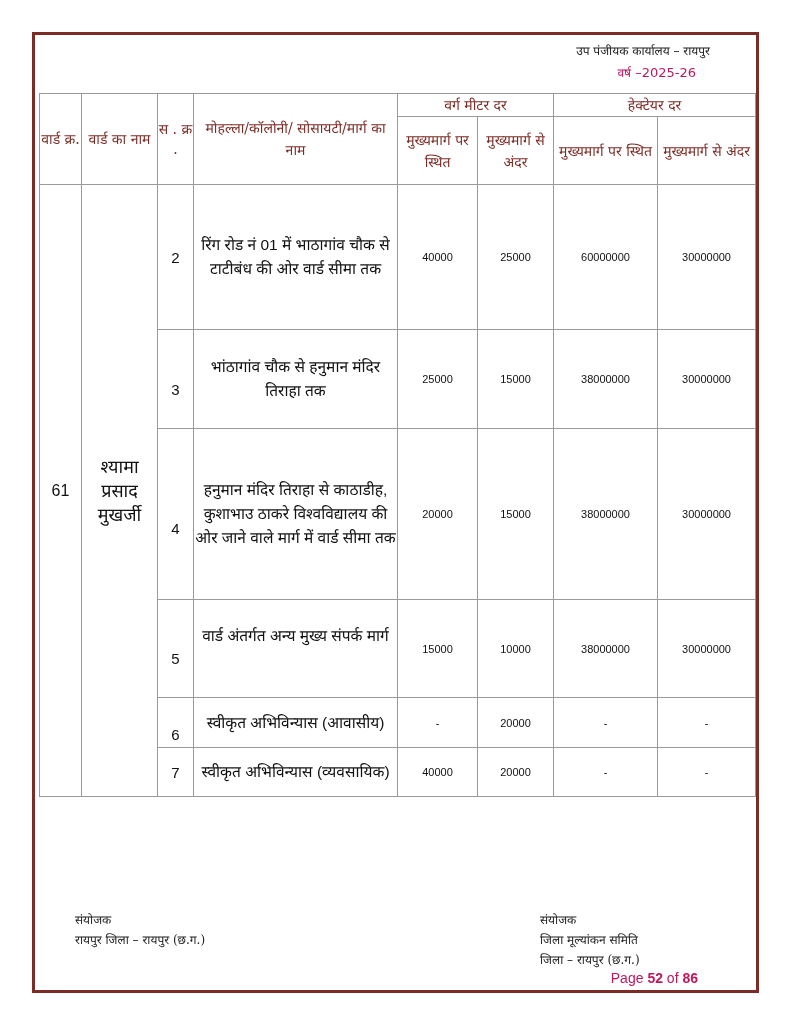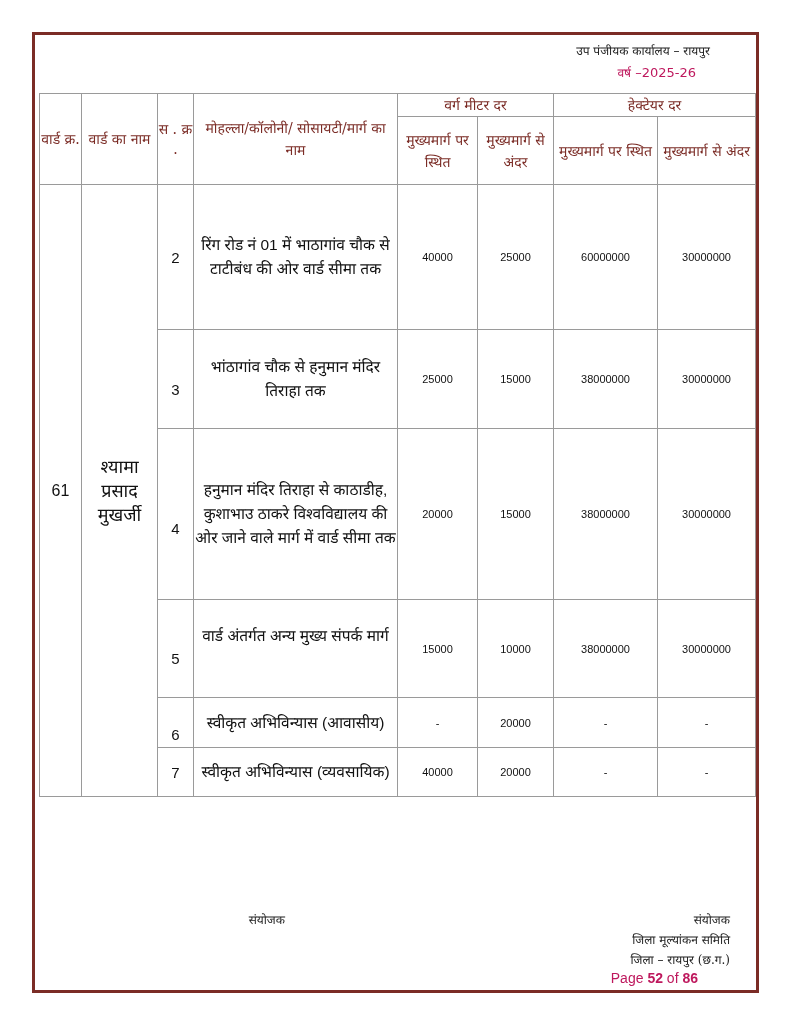--- a/index.html
+++ b/index.html
@@ -19,21 +19,21 @@
     table.rates td, table.rates th {
       border: 1px solid #9a9a9a; padding: 0; text-align: center; vertical-align: middle;
     }
     th { font-family: "DejaVu Serif", serif; font-weight: normal; color: #7b2c26; font-size: 14px; line-height: 22px; }
     td { font-family: "Liberation Sans", sans-serif; font-size: 11px; color: #111; }
     td.desc { font-size: 15.5px; line-height: 24px; padding: 0 3px; }
     td.sr { vertical-align: bottom; padding-bottom: 8px; font-size: 15px; }
     td.num { vertical-align: middle; }
     td.ward-no { font-weight: normal; font-size: 16px; }
     td.ward-name { font-size: 18px; line-height: 24px; }
-    .sign { position: absolute; font-family: "DejaVu Serif", serif; font-size: 12px; color: #222; text-align: right; line-height: 20px; }
+    .sign { position: absolute; font-family: "DejaVu Serif", serif; font-size: 12px; color: #222; text-align: left; line-height: 20px; }
     .sign.left { left: 75px; top: 910px; width: 210px; }
     .sign.right { left: 540px; top: 910px; width: 190px; }
     .page-no { position: absolute; left: 560px; top: 970px; width: 138px; text-align: right; font-family: "Liberation Sans", sans-serif; font-size: 14px; color: #be185d; }
     .page-no b { font-weight: bold; }
   </style>
 </head>
 <body>
 
 <div class="frame"></div>
 
@@ -119,20 +119,21 @@
       <td class="num">40000</td>
       <td class="num">20000</td>
       <td class="num">-</td>
       <td class="num">-</td>
     </tr>
   </tbody>
 </table>
 
 <div class="sign left">
   <div>संयोजक</div>
+  <div>रायपुर जिला – रायपुर (छ.ग.)</div>
 </div>
 
 <div class="sign right">
   <div>संयोजक</div>
   <div>जिला मूल्यांकन समिति</div>
   <div>जिला – रायपुर (छ.ग.)</div>
 </div>
 
 <div class="page-no">
   <span>Page</span>

